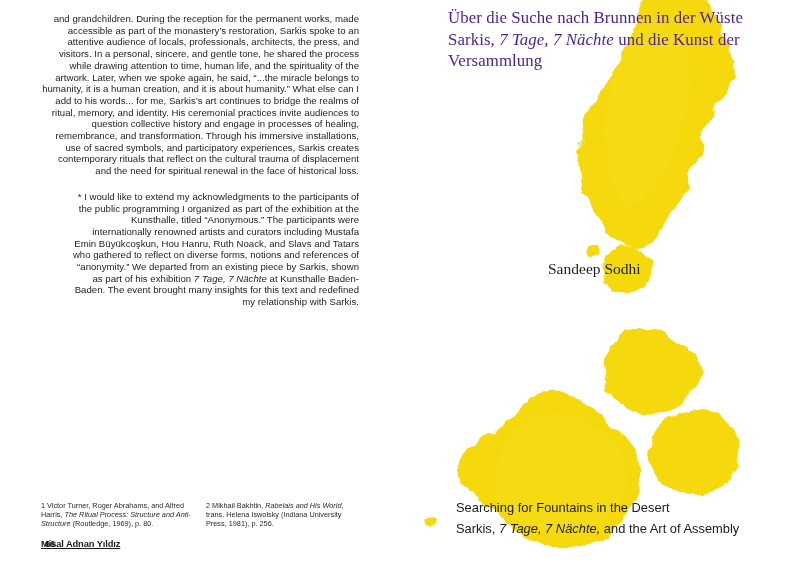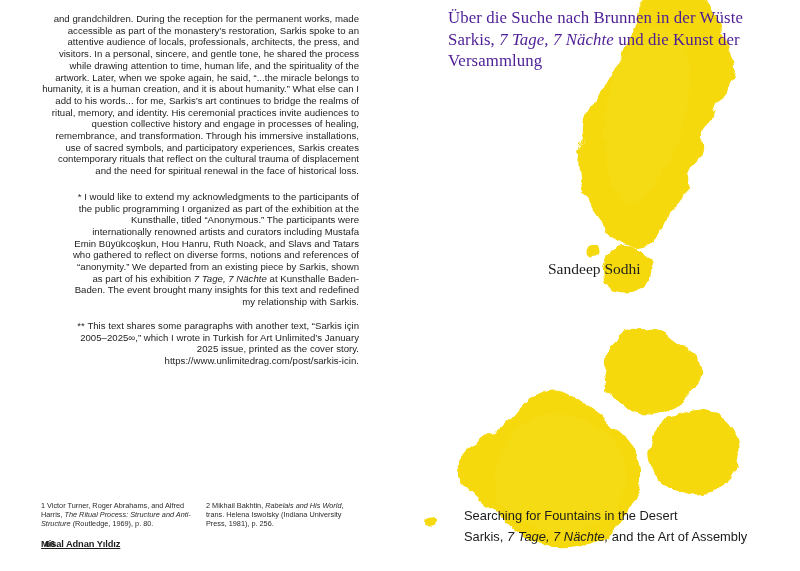--- a/index.html
+++ b/index.html
@@ -37,35 +37,34 @@
   .title-de{
     position:absolute;left:448px;top:7px;width:316px;z-index:2;margin:0;
     font-family:"Liberation Serif",serif;font-weight:400;
     font-size:16.8px;line-height:21.6px;letter-spacing:.1px;color:#4c1d95;
   }
   .author-name{
     position:absolute;left:548px;top:260px;z-index:2;
     font-family:"Liberation Serif",serif;font-size:15.5px;color:#1f1f1d;
   }
   .title-en{
-    position:absolute;left:448px;top:489px;width:320px;z-index:2;margin:16px;
+    position:absolute;left:448px;top:489px;width:320px;z-index:2;margin:8px;
     font-family:"Liberation Sans",sans-serif;font-weight:400;
     font-size:12.9px;line-height:21px;letter-spacing:0;color:#1b1b1b;
   }
 </style>
 </head>
 <body>
 
 <div class="spread">
 
   <section>
     <div class="body-col">
       <p><span>and grandchildren. During the reception for the permanent works, made accessible as part of the monastery’s restoration, Sarkis spoke to an attentive audience of locals, professionals, architects, the press, and visitors. In a personal, sincere, and gentle tone, he shared the process while drawing attention to time, human life, and the spirituality of the artwork. Later, when we spoke again, he said, “...the miracle belongs to humanity, it is a human creation, and it is about humanity.” What else can I add to his words... for me, Sarkis’s art continues to bridge the realms of ritual, memory, and identity. His ceremonial practices invite audiences to question collective history and engage in processes of healing, remembrance, and transformation. Through his immersive installations, use of sacred symbols, and participatory experiences, Sarkis creates contemporary rituals that reflect on the cultural trauma of displacement and the need for spiritual renewal in the face of historical loss.</span></p>
       <p class="note"><span>* I would like to extend my acknowledgments to the participants of the public programming I organized as part of the exhibition at the Kunsthalle, titled “Anonymous.” The participants were internationally renowned artists and curators including Mustafa Emin Büyükcoşkun, Hou Hanru, Ruth Noack, and Slavs and Tatars who gathered to reflect on diverse forms, notions and references of “anonymity.” We departed from an existing piece by Sarkis, shown as part of his exhibition </span><em>7 Tage, 7 Nächte</em><span> at Kunsthalle Baden-Baden. The event brought many insights for this text and redefined my relationship with Sarkis.</span></p>
-      <p class="note"><span>** This text shares some paragraphs with another text, “Sarkis için 2005–2025∞,” which I wrote in Turkish for Art Unlimited’s January 2025 issue, printed as the cover story. https://www.unlimitedrag.com/post/sarkis-icin.</span></p>
     </div>
 
     <div class="refs ref-1">
       <p><span>1 Victor Turner, Roger Abrahams, and Alfred Harris, </span><em>The Ritual Process: Structure and Anti-Structure</em><span> (Routledge, 1969), p. 80.</span></p>
     </div>
     <div class="refs ref-2">
       <p><span>2 Mikhail Bakhtin, </span><em>Rabelais and His World</em><span>, trans. Helena Iswolsky (Indiana University Press, 1981), p. 256.</span></p>
     </div>
 
     <div class="footer-row">

